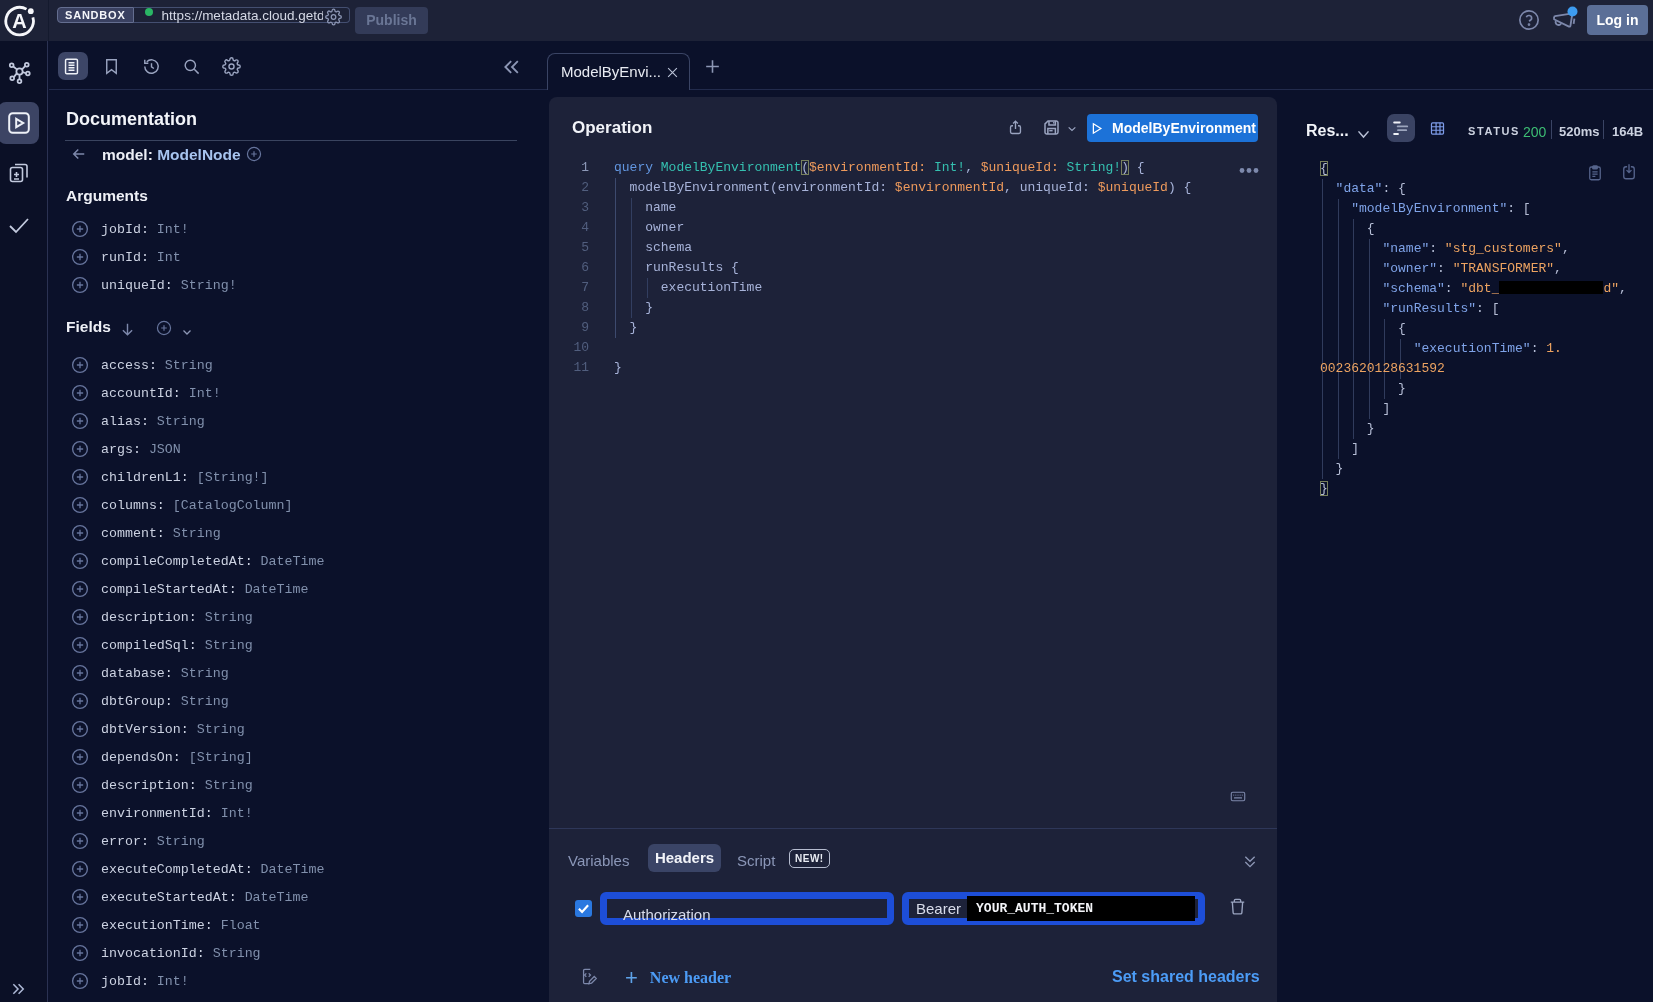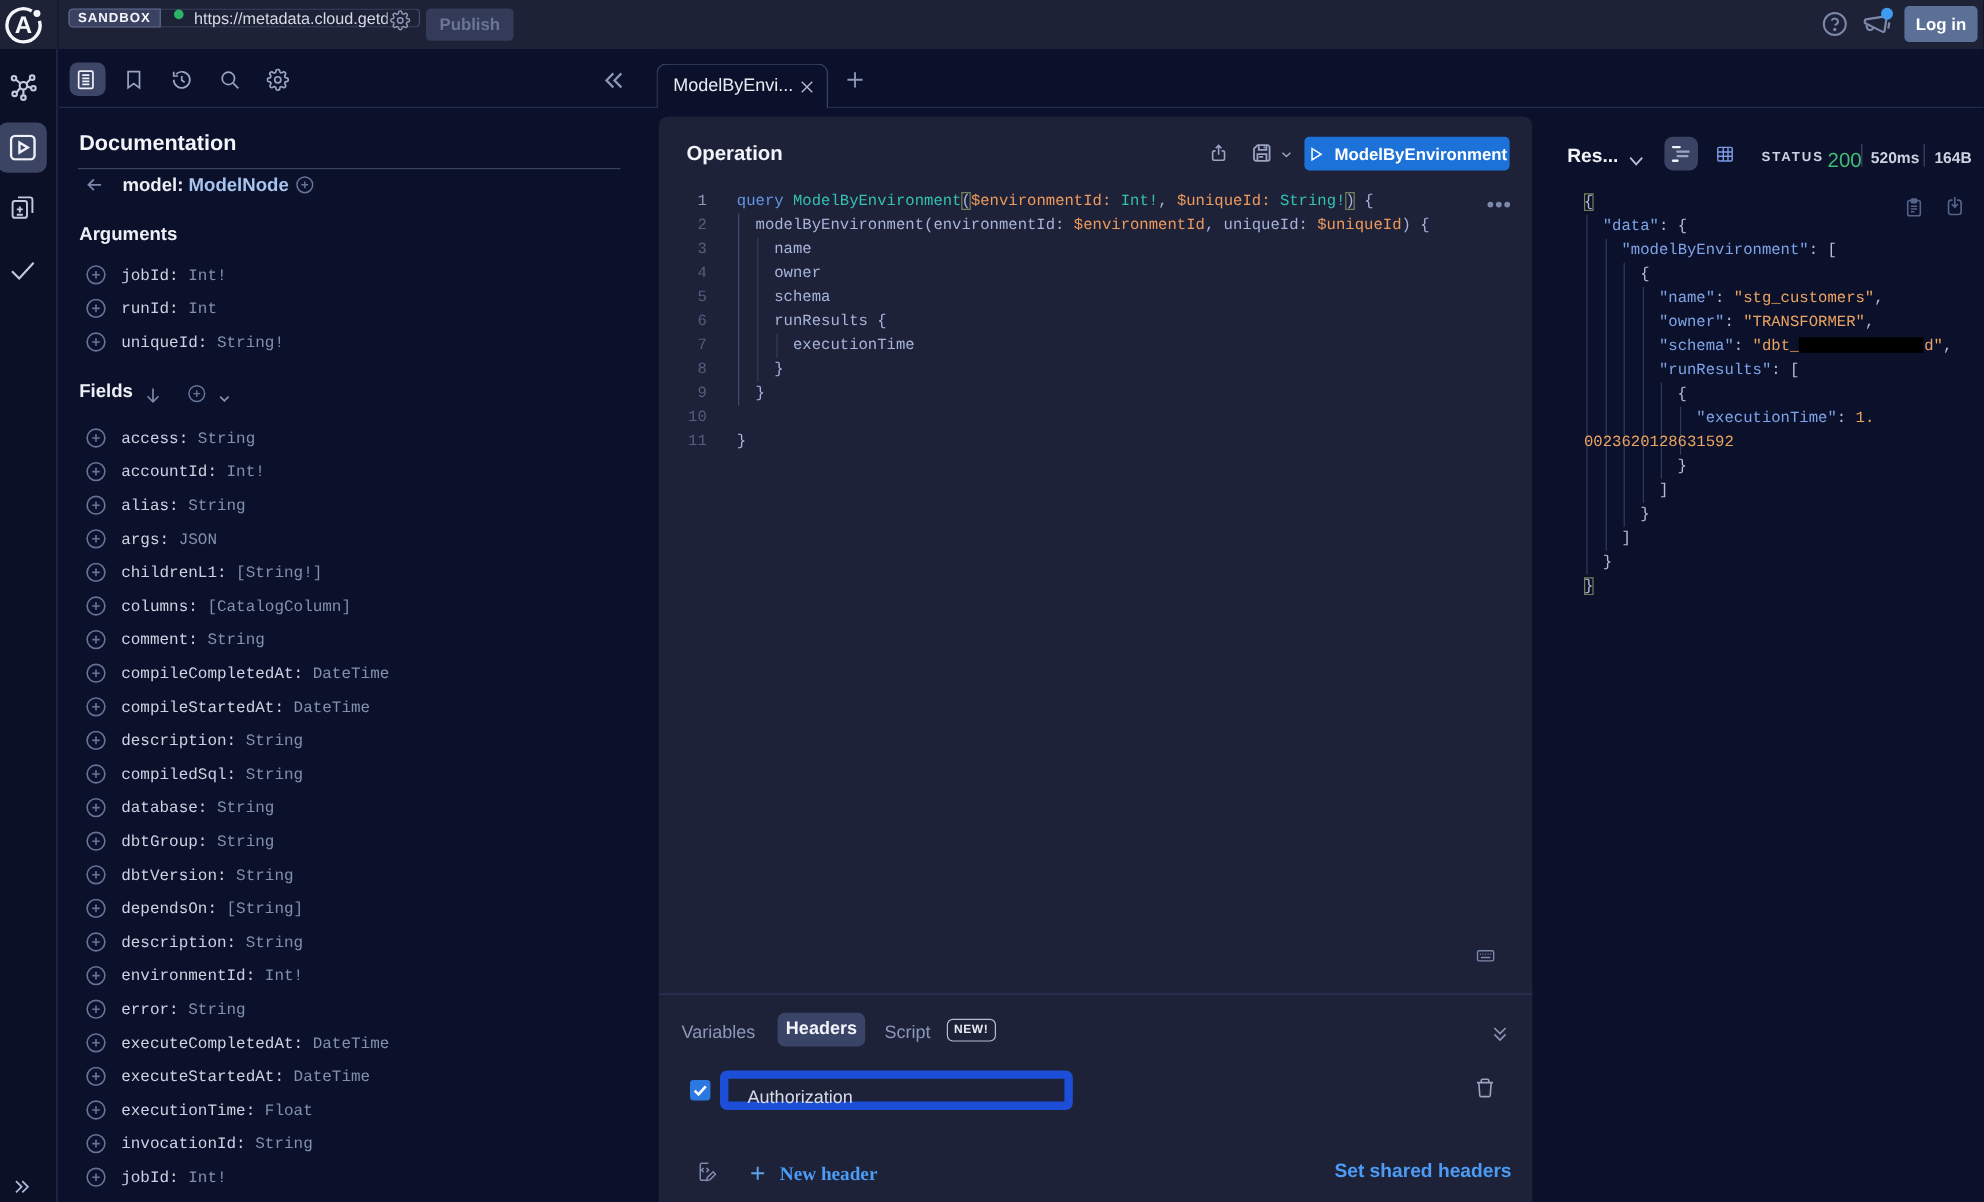--- a/index.html
+++ b/index.html
@@ -447,20 +447,24 @@
   <div class="bt-tab abs" style="left:188px;top:755px;">Script</div>
   <div class="newbadge abs" style="left:240px;top:752px;padding:3px 5px;">NEW!</div>
   <svg class="abs" style="left:693px;top:757px" width="16" height="16" viewBox="0 0 24 24" fill="none" stroke="#8d97b5" stroke-width="2">
       <path d="M5 4 L12 11 L19 4 M5 12 L12 19 L19 12"></path>
     </svg>
 
   <div class="abs" style="left:26px;top:803px;width:17px;height:17px;background:#2a78e0;border-radius:3px;"><svg width="17" height="17" viewBox="0 0 24 24" fill="none" stroke="#fff" stroke-width="3">
         <path d="M5.5 12.5 L10 17 L18.5 7.5"></path>
       </svg></div>
   <div class="hk-input" style="left:51px;top:795px;width:294px;height:33px;color:#d8dcea;font-size:15px;line-height:31px;padding-left:16px;">Authorization</div>
+  <div class="hk-input" style="left:353px;top:795px;width:303px;height:33px;display:flex;align-items:center;">
+    <span style="color:#d8dcea;font-size:15px;padding:0 6px 0 7px;">Bearer</span>
+    <span class="mono" style="background:#000;color:#f3f4f8;font-weight:bold;font-size:13px;flex:1;height:25px;line-height:25px;padding-left:9px;margin-right:3px;">YOUR_AUTH_TOKEN</span>
+  </div>
 
   <svg class="abs" style="left:679px;top:800px" width="19" height="19" viewBox="0 0 24 24" fill="none" stroke="#9aa4c0" stroke-width="1.7">
       <path d="M3.5 6.5 h17 M8 6.5 V4.5 a1.5 1.5 0 0 1 1.5 -1.5 h5 a1.5 1.5 0 0 1 1.5 1.5 V6.5 M5.5 6.5 l1 13.5 a1.5 1.5 0 0 0 1.5 1.3 h8 a1.5 1.5 0 0 0 1.5 -1.3 l1 -13.5"></path>
     </svg>
 
   <svg class="abs" style="left:31px;top:870px" width="19" height="19" viewBox="0 0 24 24" fill="none" stroke="#7d88ab" stroke-width="1.6">
       <path d="M13 3 H6 a1.5 1.5 0 0 0 -1.5 1.5 v15 A1.5 1.5 0 0 0 6 21 h6"></path>
       <path d="M8 8 l-2.2 2.2 L8 12.4 M11 8 l2.2 2.2 L11 12.4"></path>
       <path d="M14.5 20.5 l6 -6 l-2.5 -2.5 l-6 6 l-.7 3.2 z"></path>
     </svg>
@@ -478,21 +482,21 @@
     <rect x="2.2" y="3.6" width="7.5" height="1.9" rx="0.9" fill="#f0f2f7"></rect>
     <rect x="5.8" y="7.4" width="11.3" height="1.9" rx="0.9" fill="#9ca5bd"></rect>
     <rect x="6.1" y="11.2" width="10" height="1.9" rx="0.9" fill="#9ca5bd"></rect>
     <rect x="2.2" y="15" width="5.7" height="1.9" rx="0.9" fill="#f0f2f7"></rect>
   </svg>
   <svg class="abs" style="left:152px;top:29px" width="17" height="17" viewBox="0 0 24 24" fill="none" stroke="#7d9be8" stroke-width="1.7">
       <rect x="3.5" y="4" width="17" height="16" rx="1.5"></rect>
       <path d="M3.5 9.5 h17 M3.5 14.5 h17 M10 4 v16 M15.5 4 v16"></path>
     </svg>
   <div class="abs status-lbl" style="left:191px;top:34px;">STATUS</div>
-  <div class="abs" style="left:246px;top:33px;color:#3dbe74;font-size:17px;">200</div>
+  <div class="abs" style="left:246px;top:33px;color:#3dbe74;font-size:14px;">200</div>
   <div class="abs" style="left:274px;top:29px;width:1px;height:19px;background:#3a4464;"></div>
   <div class="abs" style="left:282px;top:33px;color:#ccd2e0;font-size:13px;font-weight:bold;">520ms</div>
   <div class="abs" style="left:326px;top:29px;width:1px;height:19px;background:#3a4464;"></div>
   <div class="abs" style="left:335px;top:33px;color:#ccd2e0;font-size:13px;font-weight:bold;">164B</div>
 
   <svg class="abs" style="left:309px;top:73px" width="18" height="18" viewBox="0 0 24 24" fill="none" stroke="#56648c" stroke-width="1.7">
       <rect x="5" y="4" width="14" height="17" rx="2"></rect>
       <rect x="9" y="2.5" width="6" height="4" rx="1" fill="#56648c"></rect>
       <path d="M8.5 10.5 h7 M8.5 13.5 h7 M8.5 16.5 h4"></path>
     </svg>

